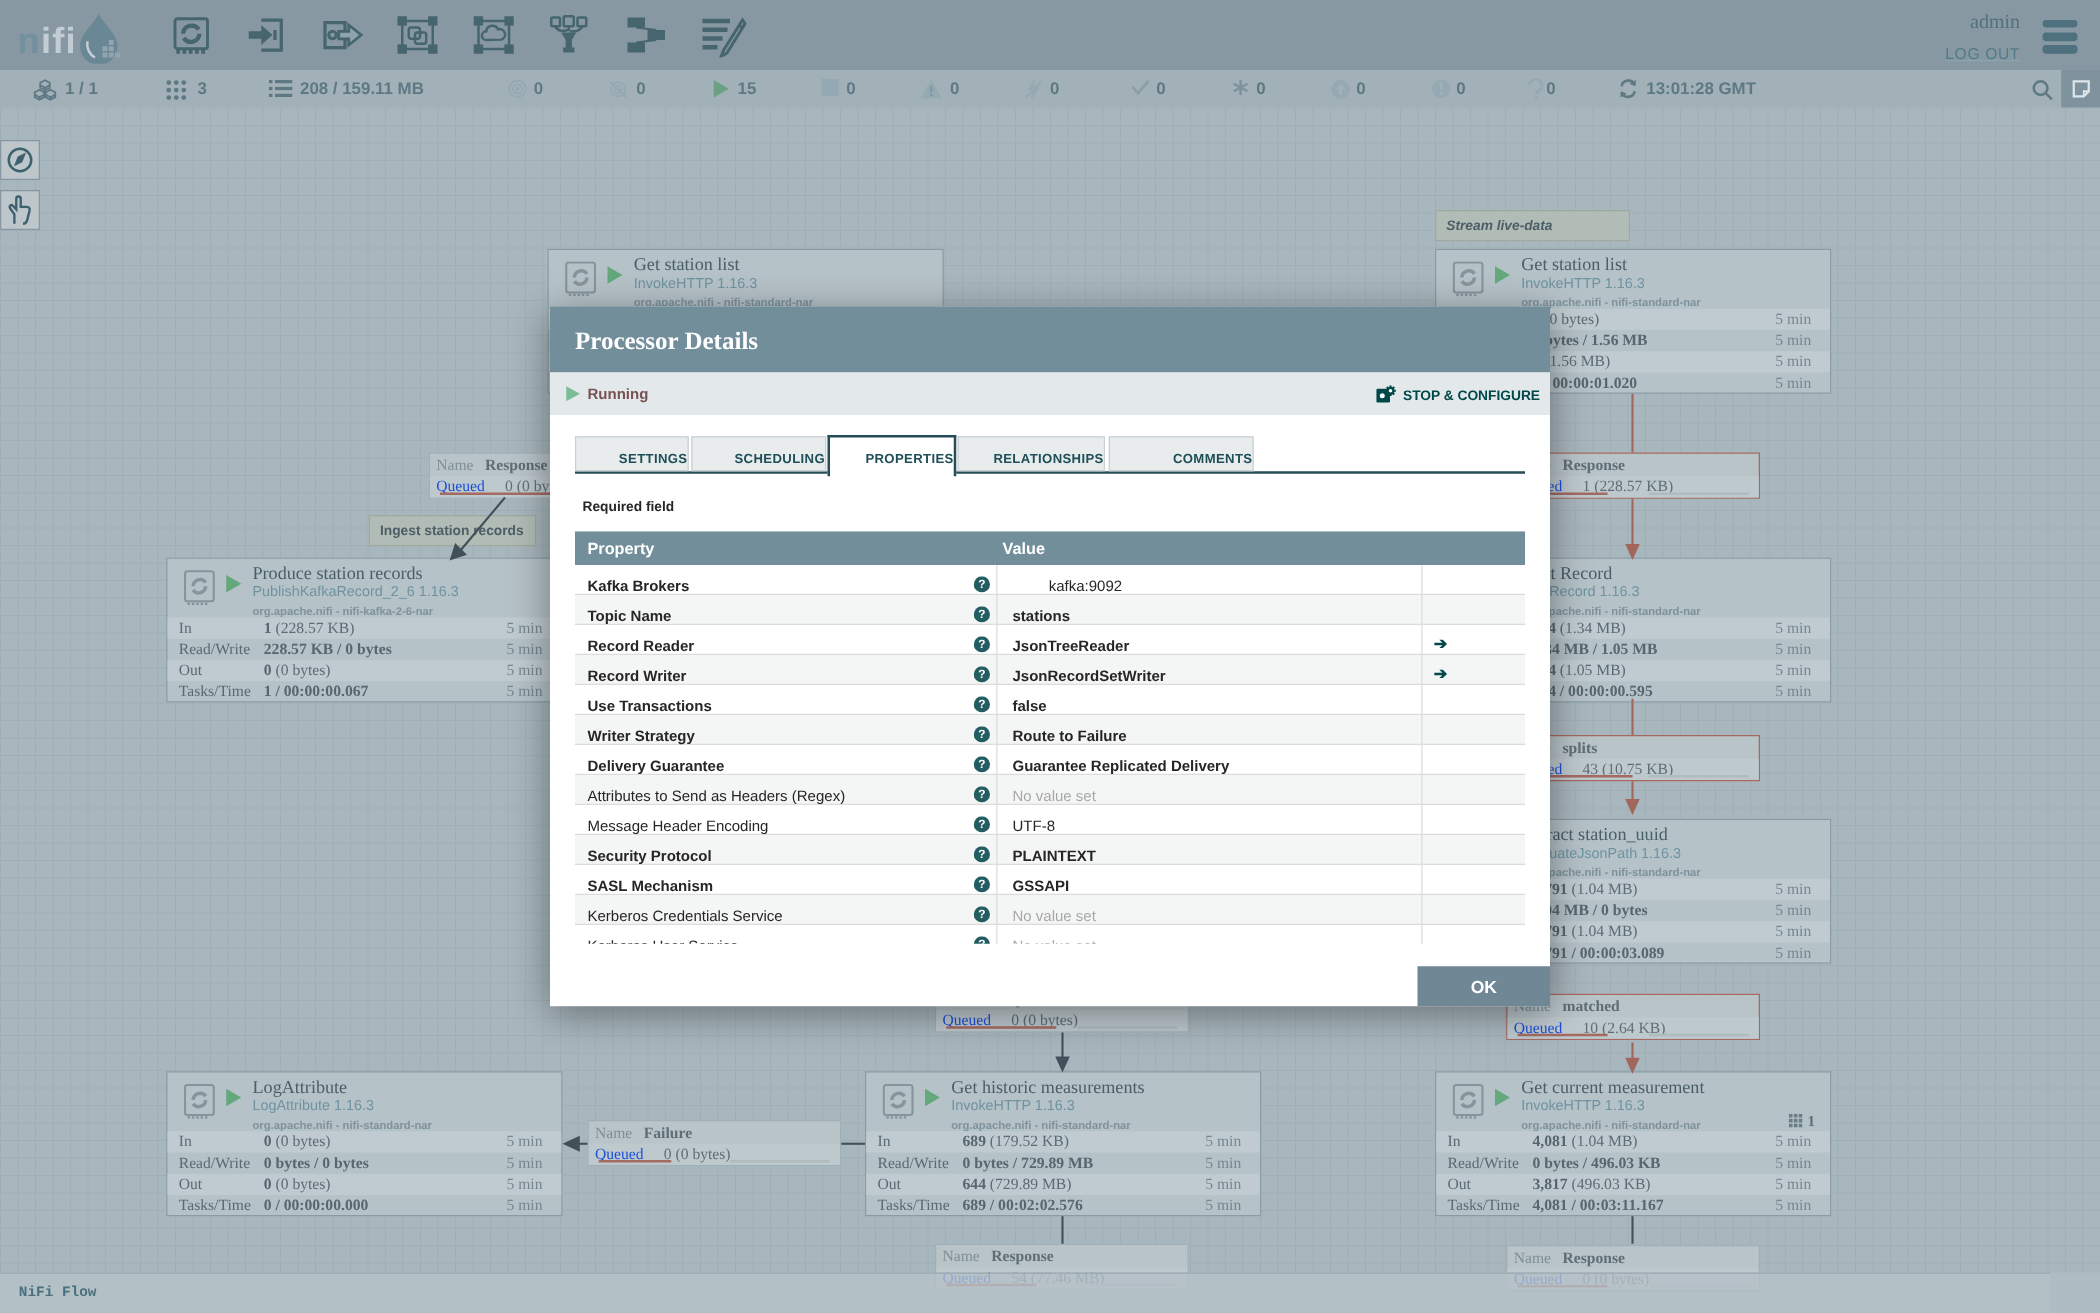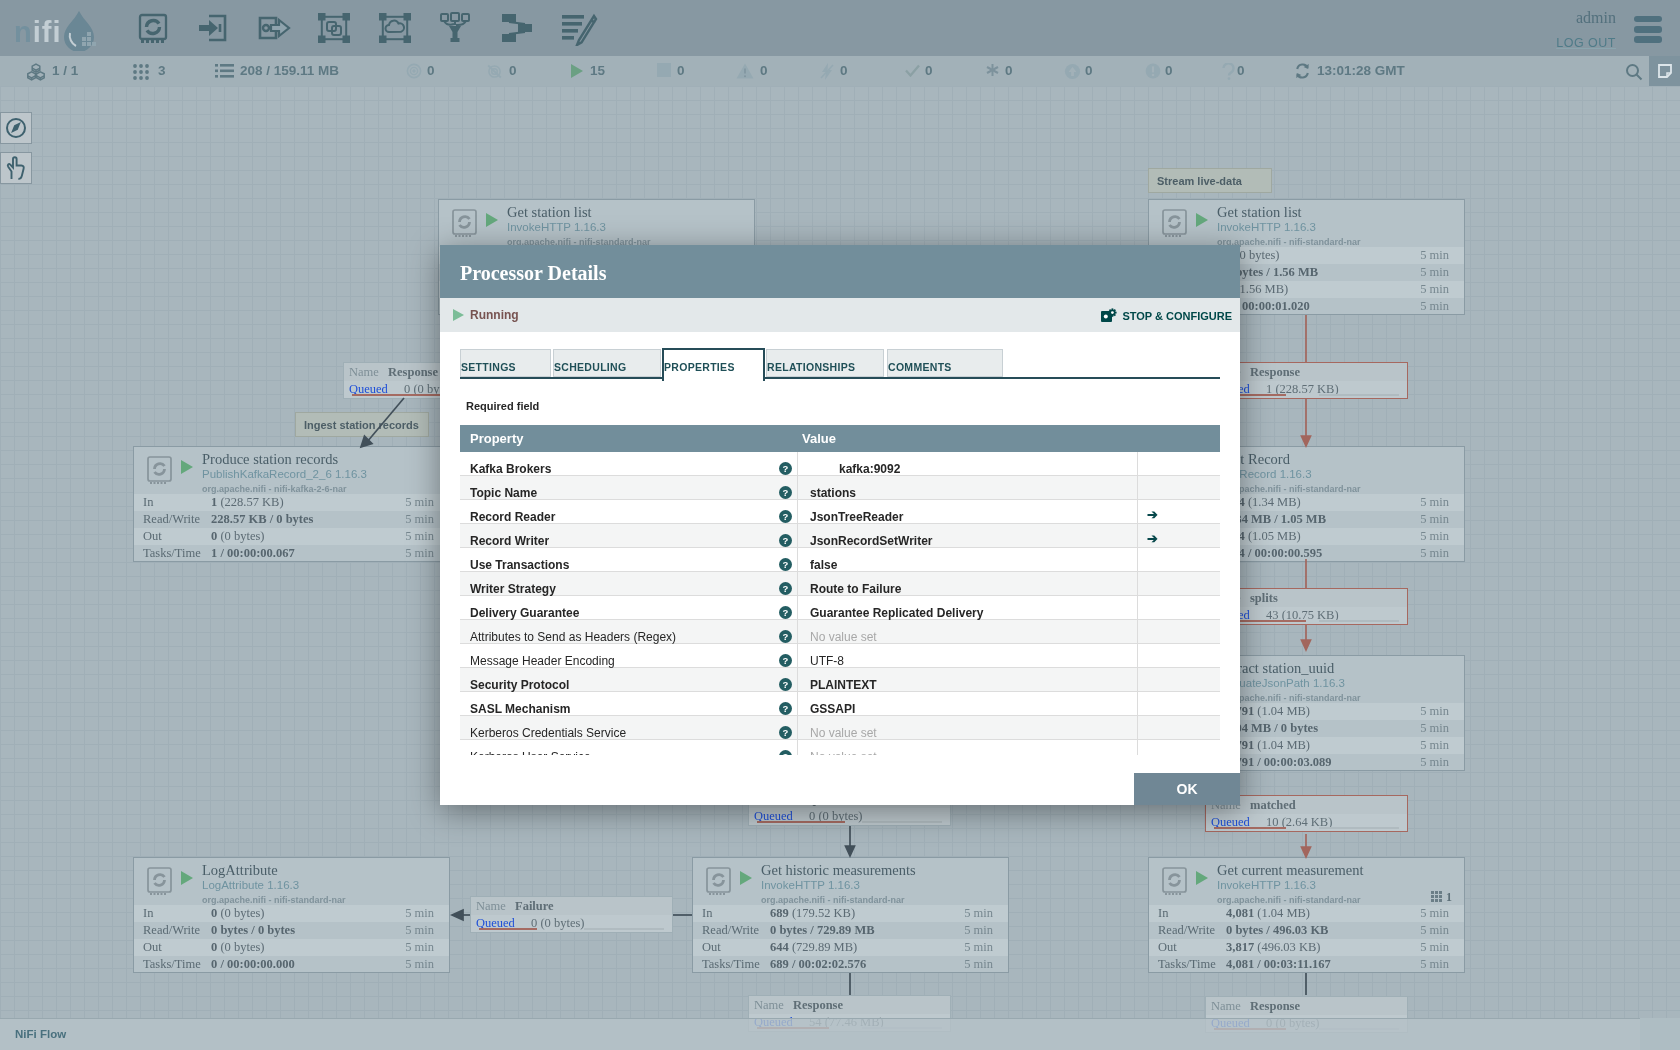--- a/index.html
+++ b/index.html
@@ -3,21 +3,21 @@
 <style>
 * { margin:0; padding:0; box-sizing:border-box; }
 html,body { width:1680px; height:1050px; overflow:hidden; background:#aebdc3; font-family:"Liberation Sans", sans-serif; }
 #page { position:relative; width:1680px; height:1050px; }
 
 
 #canvas { position:absolute; left:0; top:86px; width:1680px; height:932px;
   background-color:#a8b6bd;
   background-image:linear-gradient(to right,#a0afb7 1px,transparent 1px),linear-gradient(to bottom,#a0afb7 1px,transparent 1px);
   background-size:14px 14px; }
-#footer { position:absolute; left:0; top:1018px; width:1640px; height:32px; background:rgba(180,192,199,0.8); border-top:1px solid #98a8af; }
+#footer { position:absolute; left:0; top:1018px; width:1640px; height:32px; background:rgba(180,192,199,0.8); border-top:1px solid #98a8af;font-family:Liberation Mono, monospace; }
 #footer .bc { position:absolute; left:15px; top:9px; font-weight:bold; font-size:11.5px; color:#49707e; }
 
 
 #hdr { position:absolute; left:0; top:0; width:1680px; height:56px; background:#8798a2; }
 #logo { position:absolute; left:14px; top:9px; font-weight:bold; font-size:29px; letter-spacing:1px; color:#c3ced4; font-family:"Liberation Sans", sans-serif; }
 #logo .n1 { color:#73909e; }
 .hic { position:absolute; top:12px; }
 #admin { position:absolute; right:64px; top:9px; text-align:right; }
 #admin .a1 { font-family:"Liberation Serif", serif; font-size:16px; color:#53707d; }
 #admin .a2 { font-size:12.5px; color:#4f7b88; letter-spacing:0.5px; margin-top:9px; text-decoration:underline; text-decoration-color:#8aa5ae; }
@@ -69,21 +69,21 @@
 
 #ovl { position:absolute; left:0; top:0; width:1680px; height:1050px; background:rgba(0,0,0,0); }
 .modal { position:absolute; left:440px; top:245px; width:800px; height:560px; background:#fff; box-shadow:0 6px 30px rgba(0,0,0,0.40); }
 .mhead { position:absolute; left:0; top:0; width:100%; height:53px; background:#728e9b; color:#fff; font-family:"Liberation Serif", serif; font-weight:bold; font-size:20px; padding:17px 0 0 20px; }
 .mstat { position:absolute; left:0; top:53px; width:100%; height:34px; background:#e3e8ea; }
 .runtri { position:absolute; left:13px; top:11px; width:0; height:0; border-left:11px solid #7cbd98; border-top:6.5px solid transparent; border-bottom:6.5px solid transparent; }
 .runtxt { position:absolute; left:30px; top:10px; font-weight:bold; font-size:12px; color:#775351; }
 .stopcfg { position:absolute; right:8px; top:10px; font-weight:bold; font-size:11px; color:#004849; }
 .mbody { position:absolute; left:20px; top:87px; width:760px; }
 .tabs { position:absolute; left:0; top:17px; width:760px; height:35px; }
-.tab { position:absolute; top:0; height:28px; background:#e8eced; border:1px solid #c8d0d4; color:#1f4f57; font-weight:bold; font-size:10.5px; letter-spacing:0.3px; text-align:left; padding-top:11px; }
+.tab { position:absolute; top:0; height:28px; background:#e8eced; border:1px solid #c8d0d4; color:#1f4f57; font-weight:bold; font-size:10.5px; letter-spacing:0.3px; text-align:right; padding-top:11px; }
 .tab.active { top:-1px; height:33px; background:#fff; border:2px solid #264c58; border-bottom:none; z-index:3; padding-top:11px; }
 .tabline { position:absolute; left:0; top:28px; width:760px; height:2px; background:#264c58; }
 .reqf { position:absolute; left:6px; top:68px; font-weight:bold; font-size:11px; color:#262626; }
 .ptable { position:absolute; left:0; top:93px; width:760px; height:330px; overflow:hidden; }
 .thead { position:absolute; left:0; top:0; width:100%; height:29px; background:#728e9b; color:#fff; font-weight:bold; font-size:13px; }
 .thp { position:absolute; left:10px; top:6px; }
 .thv { position:absolute; left:342px; top:6px; }
 .tbody { position:absolute; left:0; top:27px; width:100%; }
 .trow { position:relative; width:100%; height:24px; background:#fff; border-bottom:1px solid #dcdcdc; }
 .trow.alt { background:#f4f5f5; }
@@ -456,21 +456,21 @@
         <span class="cl">Name</span>
         <span class="cv">Response</span>
       </div>
       <div class="crow2">
         <span class="cl2">Queued</span>
         <span class="cv2">0 (0 bytes)</span>
       </div>
       <div class="cbar" style="width:72px"></div>
       <div class="cbar2"></div>
     </div>
-    <div class="lbl" style="left:1148px;top:168px;width:124px;">Stream live-data</div>
+    <div class="lbl" style="left:1148px;top:168px;width:156px;font-style:italic;">Stream live-data</div>
     <div class="lbl" style="left:295px;top:412px;width:134px;">Ingest station records</div>
 <svg class="lines" width="1680" height="1050" viewBox="0 0 1680 1050">
 <g stroke="#a2665d" stroke-width="1.7" fill="#a2665d">
  <line x1="1306" y1="315" x2="1306" y2="362"></line>
  <line x1="1306" y1="399" x2="1306" y2="438"></line>
  <path d="M1306 446 l-4.5 -10 l9 0 z"></path>
  <line x1="1306" y1="559" x2="1306" y2="588"></line>
  <line x1="1306" y1="625" x2="1306" y2="642"></line>
  <path d="M1306 650 l-4.5 -10 l9 0 z"></path>
  <line x1="1306" y1="834" x2="1306" y2="849"></line>
@@ -751,21 +751,21 @@
             <span class="thp">Property</span>
             <span class="thv">Value</span>
           </div>
      <div class="tbody">
             <div class="trow">
               <span class="tp" style="font-weight:bold;">Kafka Brokers</span>
               <span class="qm"><svg width="13" height="13" viewBox="0 0 13 13">
                   <circle cx="6.5" cy="6.5" r="6.5" fill="#235d62"></circle>
                   <text x="6.5" y="9.6" text-anchor="middle" font-size="9.5" font-weight="bold" fill="#fff" font-family="Liberation Sans">?</text>
                 </svg></span>
-              <span class="tv" style="font-weight:bold;padding-left:29px;">kafka:9092</span>
+              <span class="tv" style="font-weight:normal;padding-left:29px;">kafka:9092</span>
             </div>
             <div class="trow alt">
               <span class="tp" style="font-weight:bold;">Topic Name</span>
               <span class="qm"><svg width="13" height="13" viewBox="0 0 13 13">
                   <circle cx="6.5" cy="6.5" r="6.5" fill="#235d62"></circle>
                   <text x="6.5" y="9.6" text-anchor="middle" font-size="9.5" font-weight="bold" fill="#fff" font-family="Liberation Sans">?</text>
                 </svg></span>
               <span class="tv" style="font-weight:bold;">stations</span>
             </div>
             <div class="trow">

